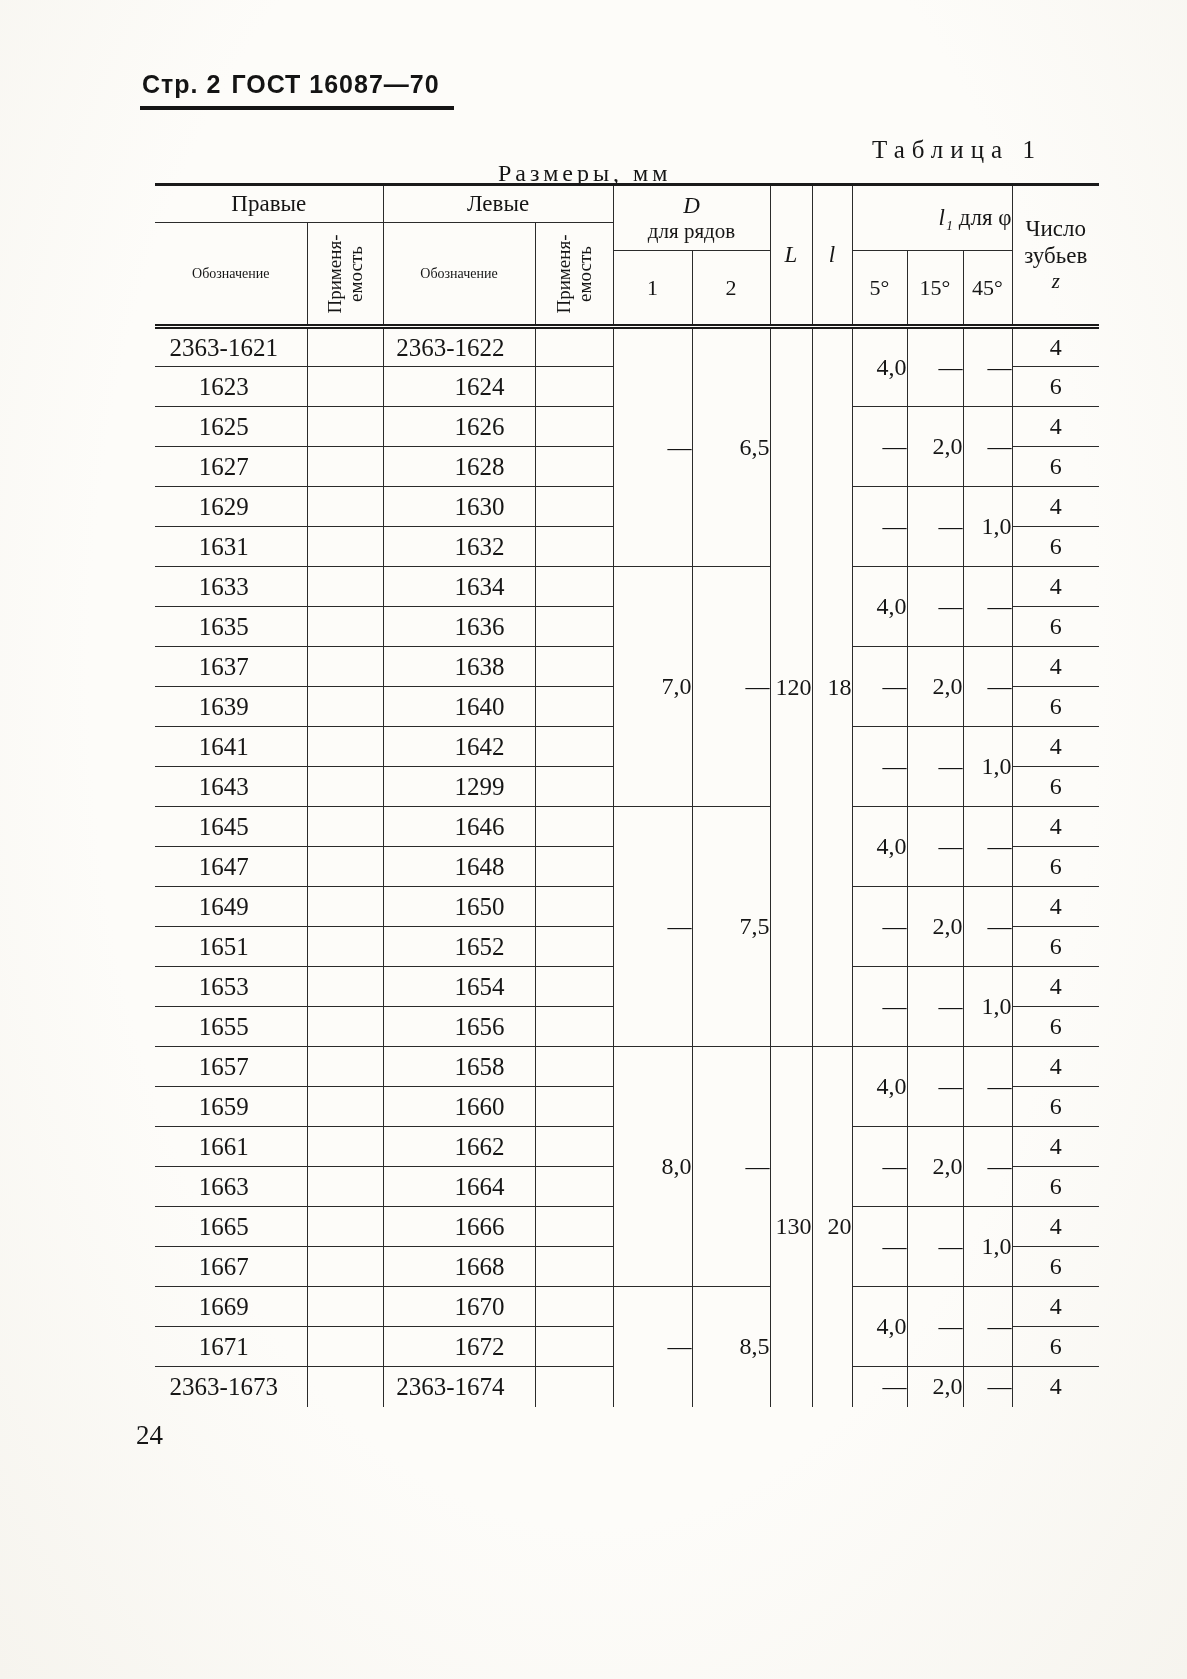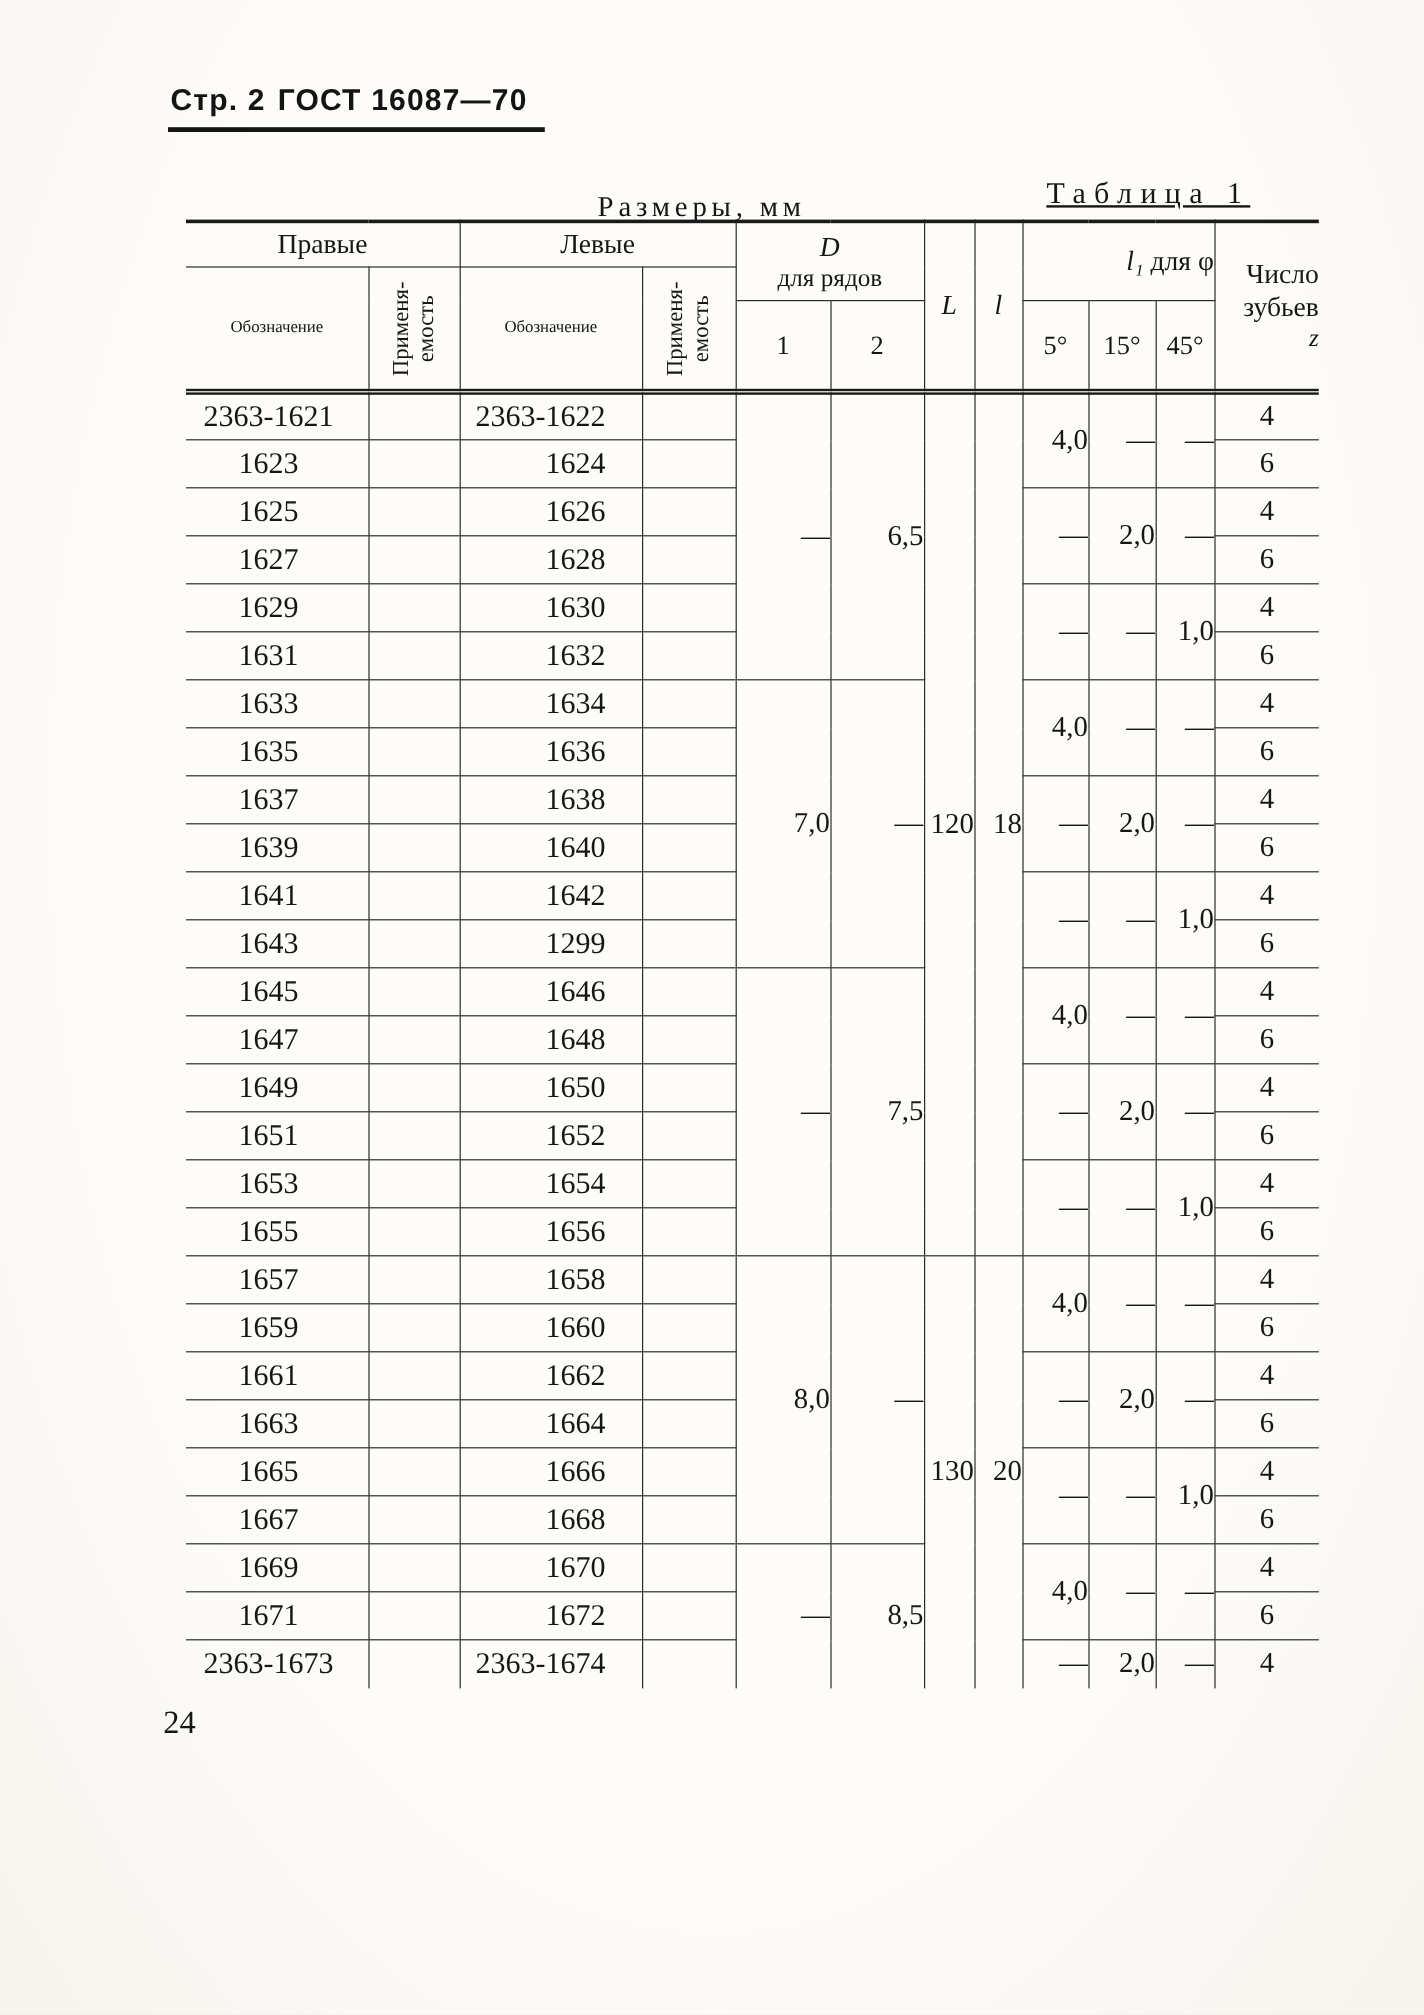--- a/index.html
+++ b/index.html
@@ -16,22 +16,22 @@
   
   .runhead{
     position:absolute;left:140px;top:70px;
     font-family:"Liberation Sans","DejaVu Sans",sans-serif;
     font-size:25px;letter-spacing:1px;color:#141414;
     border-bottom:4px solid #151515;padding:0 14px 7px 2px;
   }
   .runhead .plabel{font-weight:600;margin-right:10px;}
   .runhead .std{font-weight:800;}
   .tcaption{
-    position:absolute;left:872px;top:148px;
-    font-size:25px;letter-spacing:7px;color:#161616;white-space:nowrap;text-decoration:underline;
+    position:absolute;left:872px;top:136px;
+    font-size:25px;letter-spacing:7px;color:#161616;white-space:nowrap;
   }
   .ucaption{
     position:absolute;left:498px;top:160px;
     font-size:24px;letter-spacing:4px;color:#161616;white-space:nowrap;
   }
   .pagenum{
     position:absolute;left:136px;top:1420px;
     font-size:27px;color:#161616;
   }
   
@@ -54,21 +54,21 @@
   .hr1 th{font-size:23px;}
   .bb{border-bottom:1.5px solid #2b2b2b;}
   .nr{border-right:none;}
   .it{font-style:italic;}
   .des-h{font-size:14px;}
   .dlbl{font-size:21px;line-height:1.15;}
   .dlbl .it{display:block;font-size:23px;}
   .dlbl .sub{display:block;font-size:21px;}
   .l1lbl{font-size:22px;text-align:right;}
   .Ll{font-size:24px;}
-  .teeth-h{font-size:20px;line-height:1.15;text-align:right;}
+  .teeth-h{font-size:20px;line-height:1.15;}
   .teeth-h .blk{display:block;}
   .teeth-h .it{display:block;font-size:21px;}
   .hr3 th{font-size:22px;}
   th.rot{position:relative;}
   .rot-inner{
     position:absolute;left:50%;top:50%;
     transform:translate(-50%,-50%) rotate(-90deg);
     white-space:pre-line;text-align:center;
     font-size:19px;line-height:1.12;width:110px;
   }

